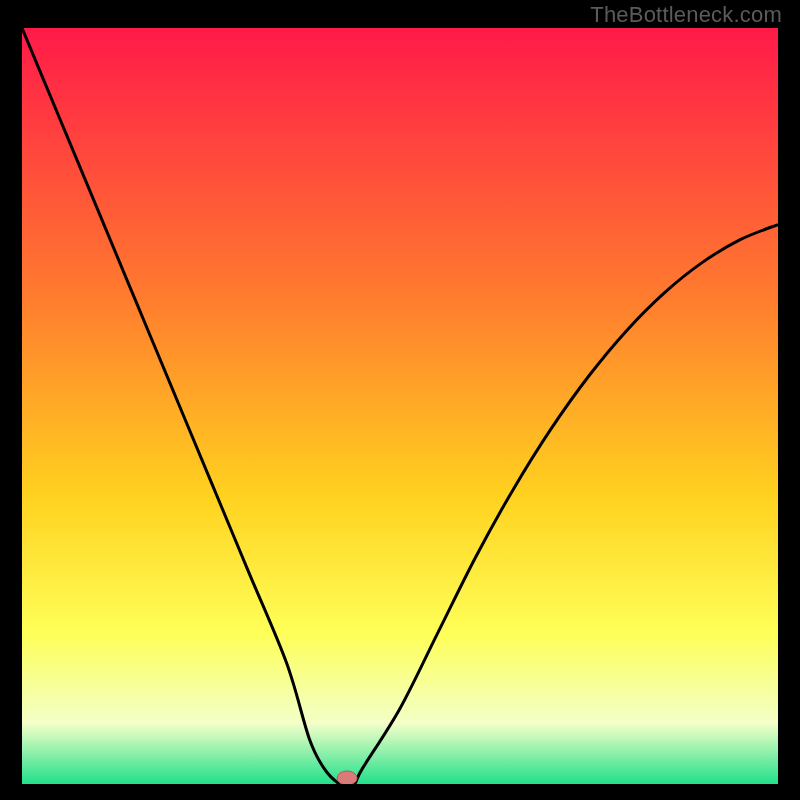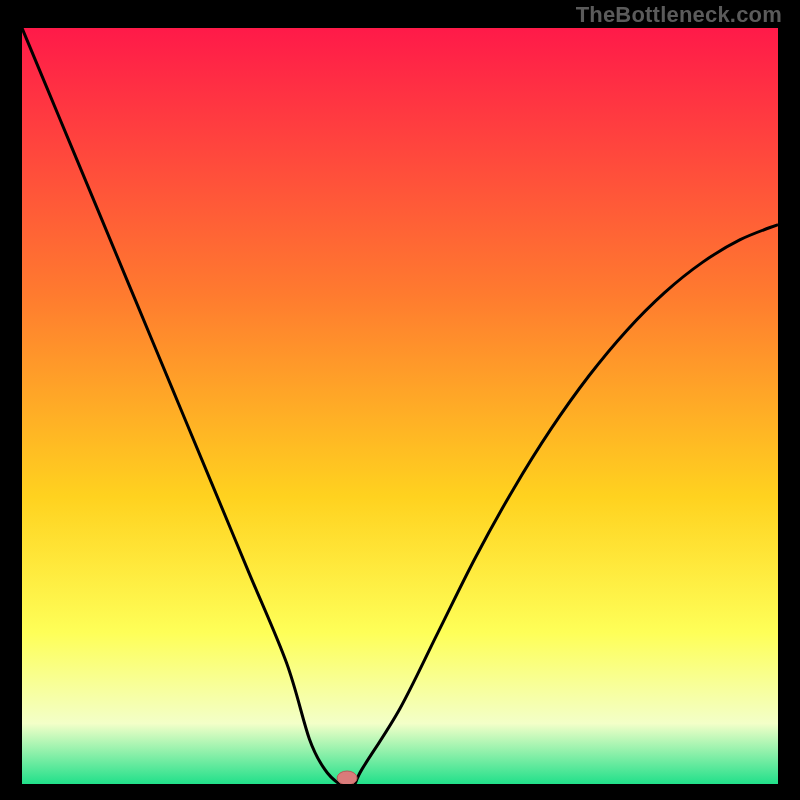--- a/index.html
+++ b/index.html
@@ -16,21 +16,21 @@
     width: 800px;
     height: 800px;
     background: #000000;
   }
   .watermark {
     position: absolute;
     top: 2px;
     right: 18px;
     color: #5b5b5b;
     font-size: 22px;
-    font-weight: 700;
+    font-weight: 400;
     letter-spacing: 0.2px;
     user-select: none;
   }
   .plot-frame {
     position: absolute;
     left: 22px;
     top: 28px;
     width: 756px;
     height: 756px;
     background: #000;

